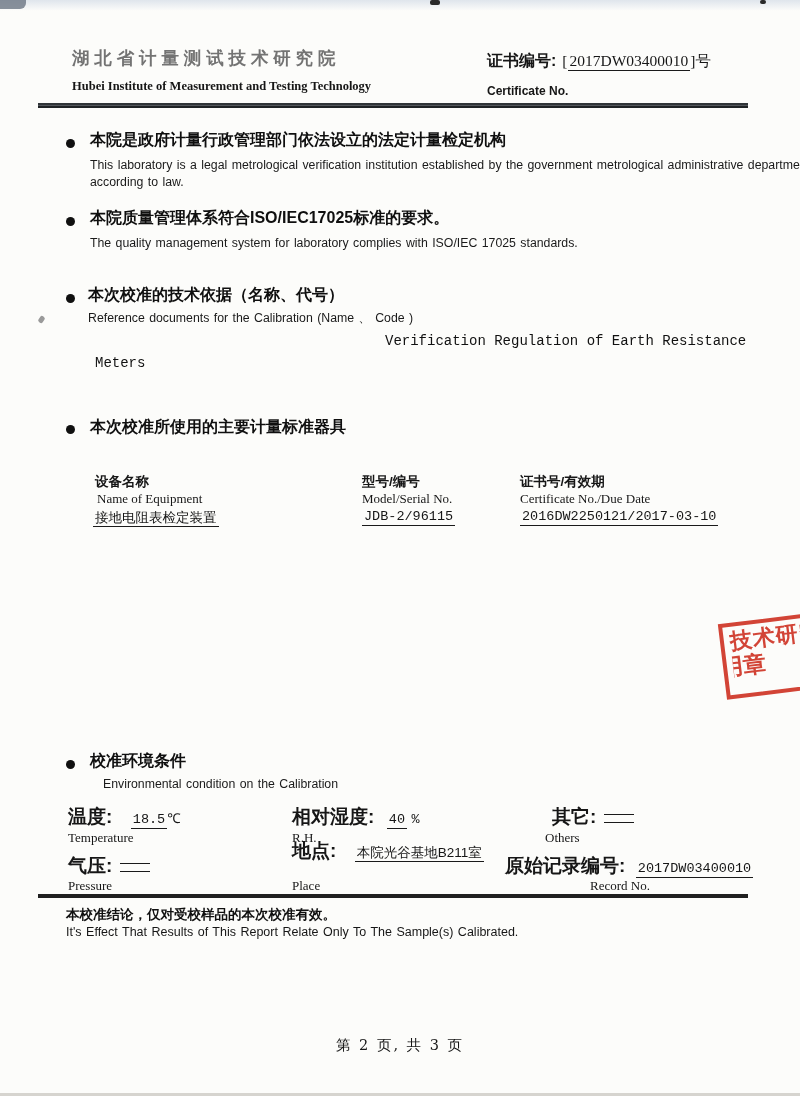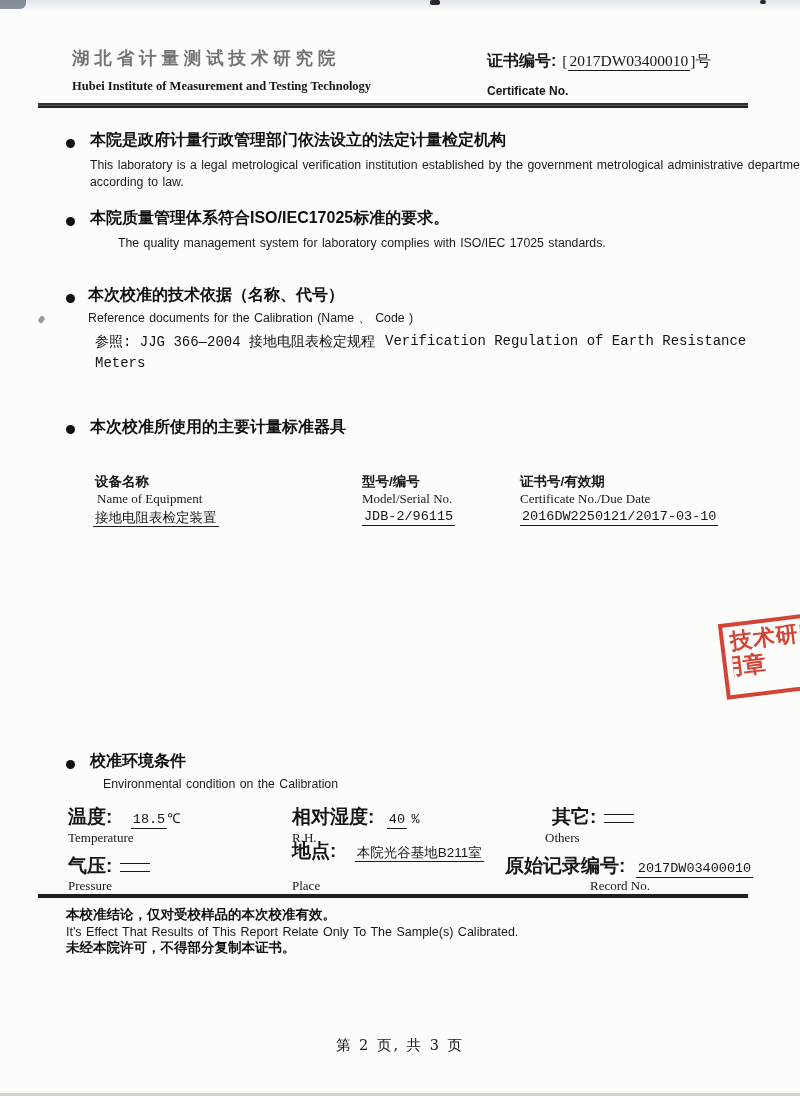--- a/index.html
+++ b/index.html
@@ -77,26 +77,25 @@
   <div class="abs cert-en">Certificate No.</div>
   <div class="rule r1"></div>
 
   <span class="dot" style="left:66px;top:139px;"></span>
   <div class="abs sec-zh" style="left:90px;top:130px;">本院是政府计量行政管理部门依法设立的法定计量检定机构</div>
   <div class="abs sec-en" style="left:90px;top:158px;">This laboratory is a legal metrological verification institution established by the government metrological administrative department</div>
   <div class="abs sec-en" style="left:90px;top:175px;">according to law.</div>
 
   <span class="dot" style="left:66px;top:217px;"></span>
   <div class="abs sec-zh" style="left:90px;top:208px;">本院质量管理体系符合ISO/IEC17025标准的要求。</div>
-  <div class="abs sec-en" style="left:90px;top:236px;margin-left:28px;">The quality management system for laboratory complies with ISO/IEC 17025 standards.</div>
+  <div class="abs sec-en" style="left:90px;top:236px;">The quality management system for laboratory complies with ISO/IEC 17025 standards.</div>
 
   <span class="dot" style="left:66px;top:294px;"></span>
   <div class="abs sec-zh" style="left:88px;top:285px;">本次校准的技术依据（名称、代号）</div>
   <div class="abs sec-en" style="left:88px;top:310px;">Reference documents for the Calibration (Name 、 Code )</div>
-  <div class="abs ref mono" style="left:95px;top:333px;">参照: JJG  366—2004 接地电阻表检定规程</div>
   <div class="abs ref mono" style="left:385px;top:333px;">Verification Regulation of Earth Resistance</div>
   <div class="abs ref mono" style="left:95px;top:355px;">Meters</div>
 
   <span class="dot" style="left:66px;top:425px;"></span>
   <div class="abs sec-zh" style="left:90px;top:417px;">本次校准所使用的主要计量标准器具</div>
 
   <div class="abs th-zh" style="left:95px;top:473px;">设备名称</div>
   <div class="abs th-zh" style="left:362px;top:473px;">型号/编号</div>
   <div class="abs th-zh" style="left:520px;top:473px;">证书号/有效期</div>
   <div class="abs th-en" style="left:97px;top:491px;">Name of Equipment</div>
@@ -144,17 +143,16 @@
   </div>
 
   <div class="abs env-en" style="left:68px;top:878px;">Pressure</div>
   <div class="abs env-en" style="left:292px;top:878px;">Place</div>
   <div class="abs env-en" style="left:590px;top:878px;">Record No.</div>
 
   <div class="rule r2"></div>
 
   <div class="abs note-zh" style="left:66px;top:906px;">本校准结论，仅对受校样品的本次校准有效。</div>
   <div class="abs note-en" style="left:66px;top:925px;">It's Effect That Results  of This Report Relate Only To The Sample(s) Calibrated.</div>
-  <div class="abs note-zh" style="left:66px;top:939px;">未经本院许可，不得部分复制本证书。</div>
 
   <div class="abs footer">第 2 页, 共 3 页</div>
 
 </div>
 
 </body></html>

